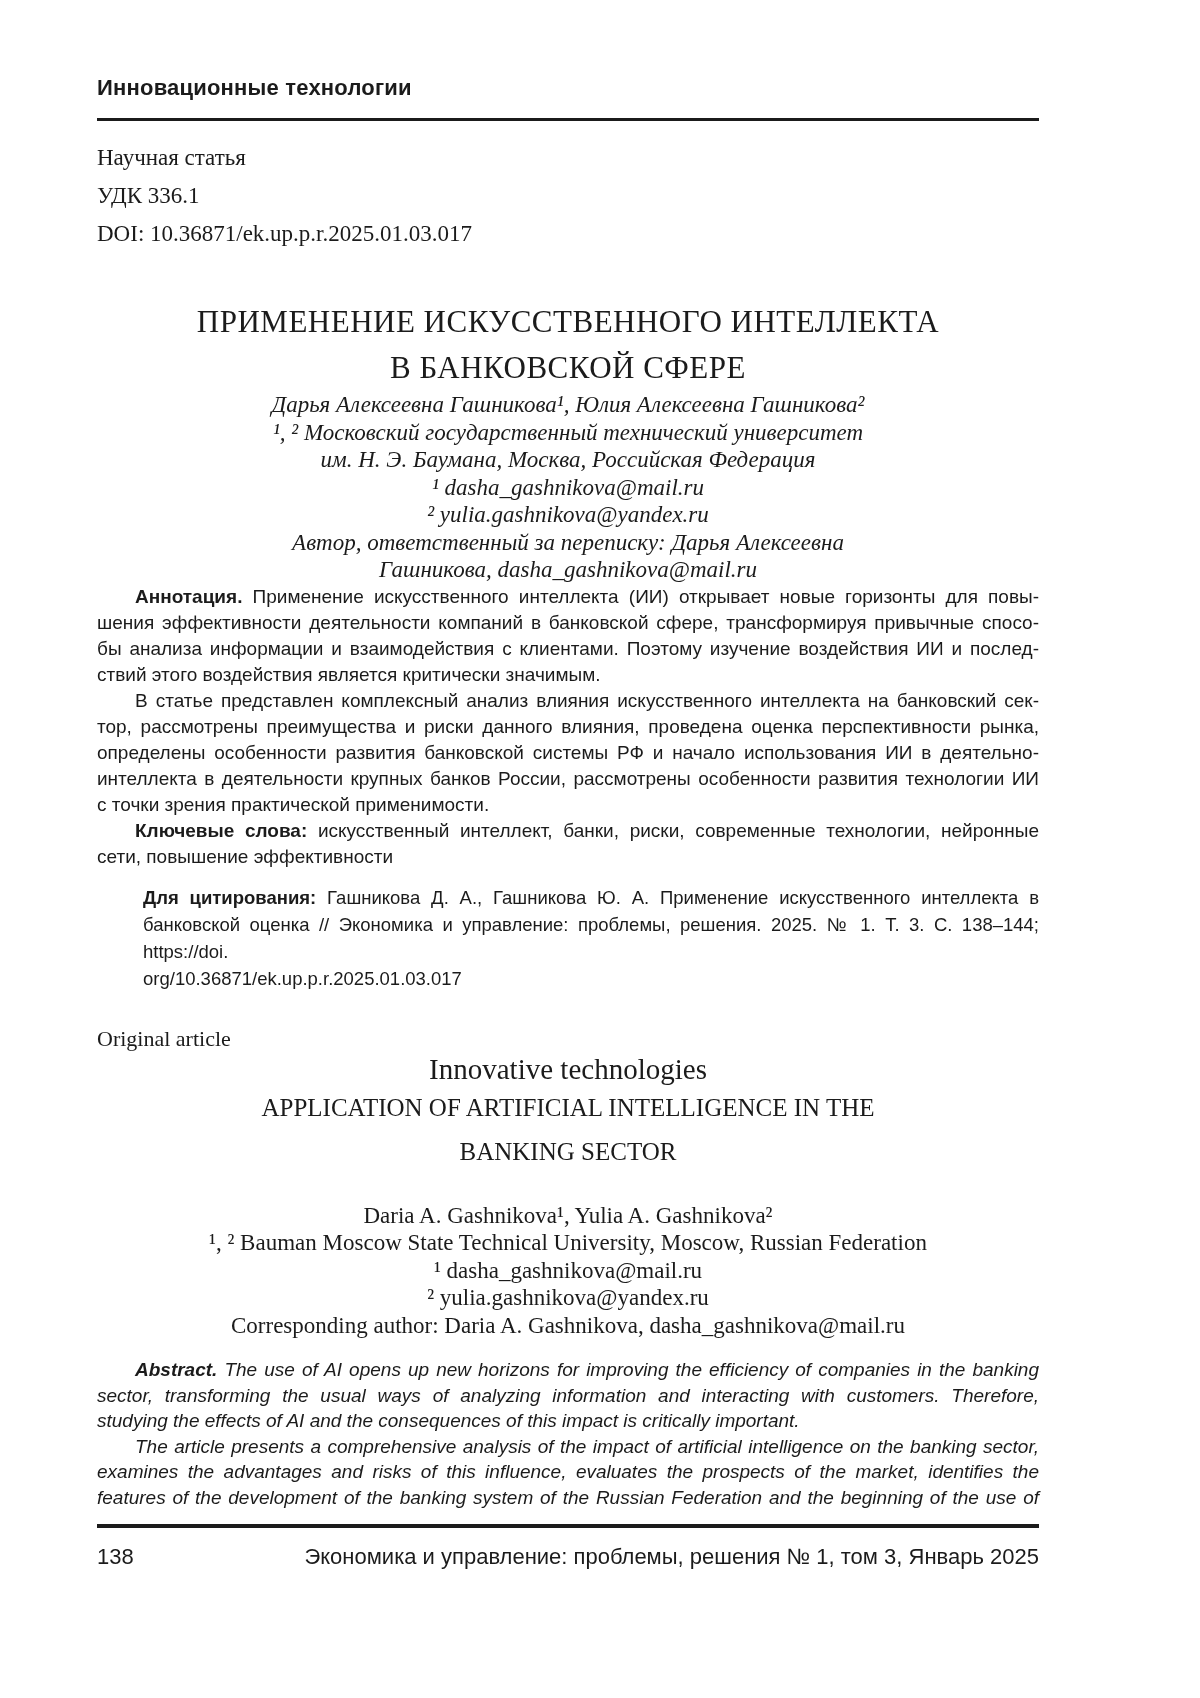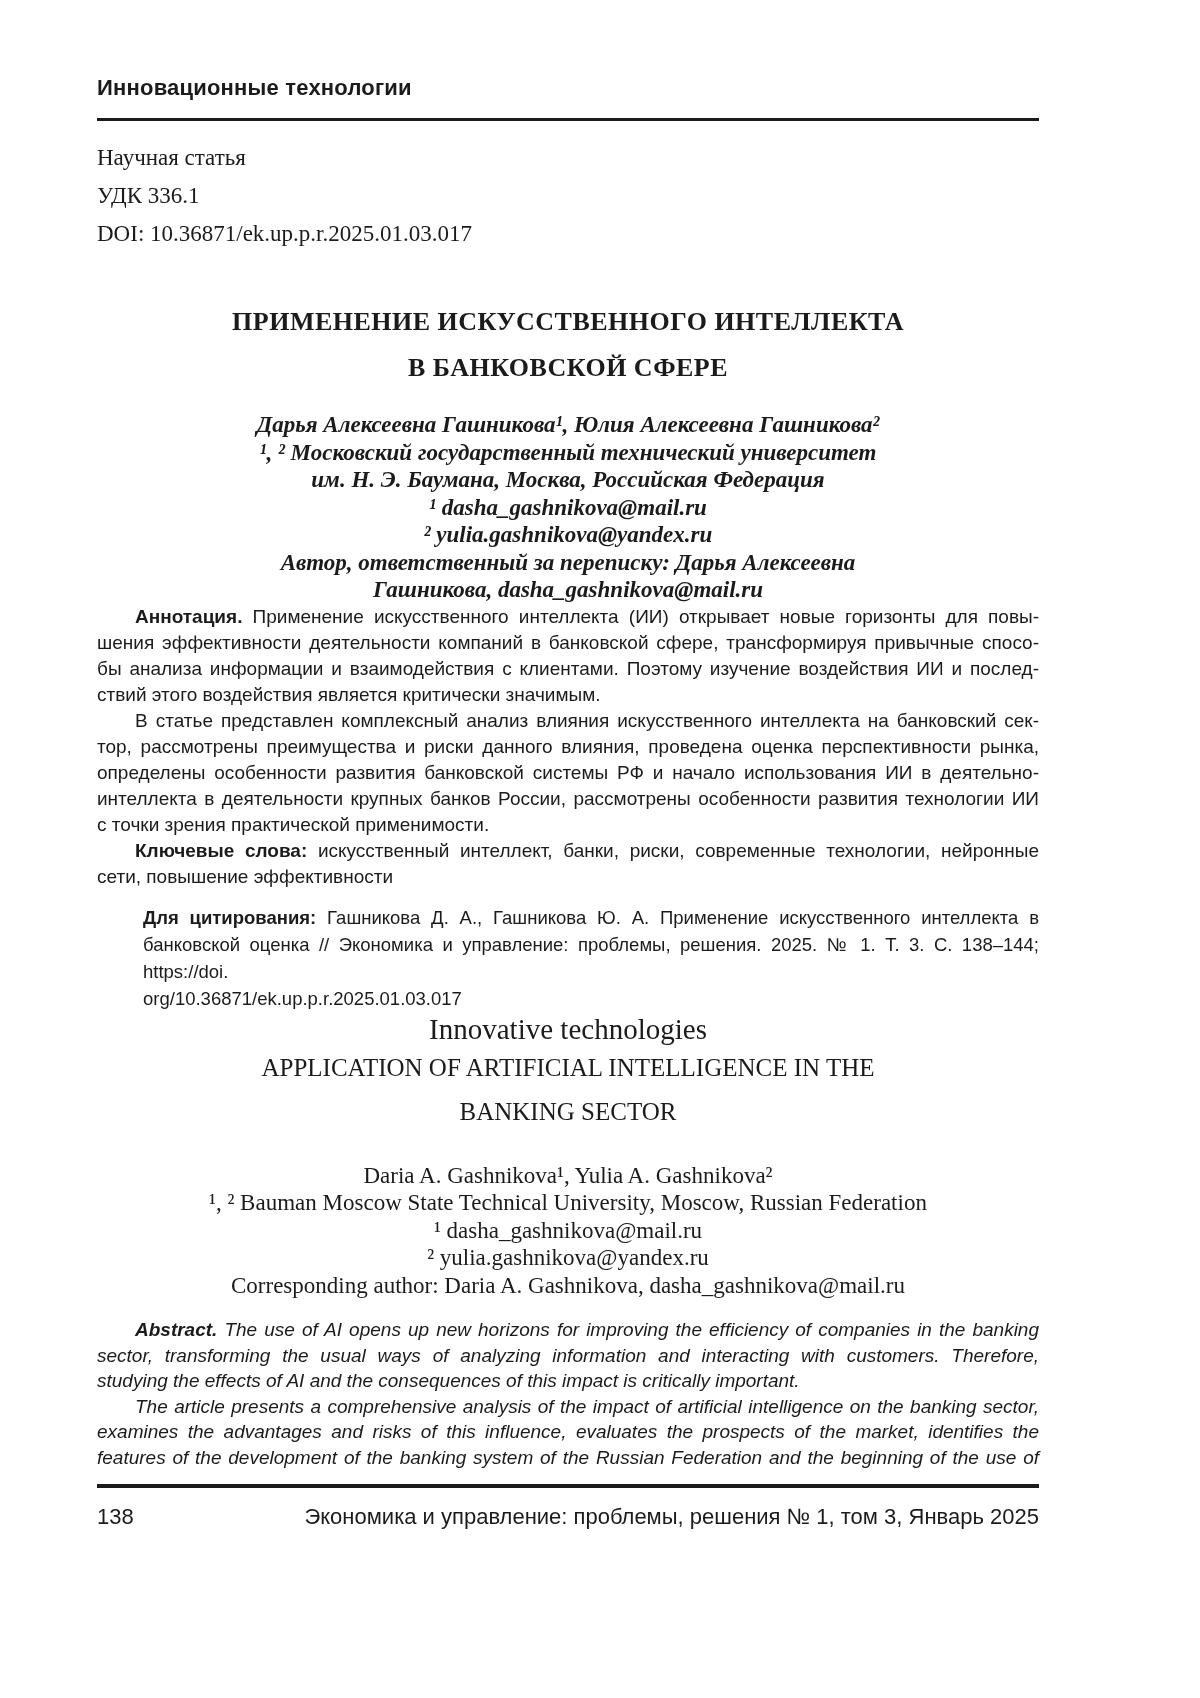--- a/index.html
+++ b/index.html
@@ -30,31 +30,31 @@
   .meta {
     margin-top: 18px;
     font-family: "Liberation Serif", serif;
     font-size: 23px;
     line-height: 38px;
   }
   .title-ru {
     margin-top: 46px;
     text-align: center;
     font-family: "Liberation Serif", serif;
-    font-weight: bold;
-    font-size: 26px;
+    font-weight: normal;
+    font-size: 31px;
     line-height: 46px;
     letter-spacing: 0.5px;
   }
   .authors-ru {
-    margin-top: 20px;
+    margin-top: 0;
     text-align: center;
     font-family: "Liberation Serif", serif;
     font-style: italic;
-    font-weight: bold;
+    font-weight: normal;
     font-size: 23px;
     line-height: 27.5px;
   }
   .abstract {
     font-size: 19px;
     line-height: 26px;
   }
   .keywords { margin-top: 0; font-size: 19px; line-height: 26px; }
   .citation {
     margin-top: 14px;
@@ -159,20 +159,21 @@
       <div class="jline indent"><span class="b">Ключевые слова:</span> <span>искусственный интеллект, банки, риски, современные технологии, нейронные</span></div>
       <div class="lline">сети, повышение эффективности</div>
     </div>
 
     <div class="citation">
       <div class="jline"><span class="b">Для цитирования:</span> <span class="i">Гашникова Д. А., Гашникова Ю. А.</span> <span>Применение искусственного интеллекта в</span></div>
       <div class="jline"><span>банковской оценка //</span> <span class="i">Экономика и управление: проблемы, решения</span><span>. 2025. № 1. Т. 3. С. 138–144; https://doi.</span></div>
       <div class="lline">org/10.36871/ek.up.p.r.2025.01.03.017</div>
     </div>
 
+    <div class="original-article">Original article</div>
 
     <div class="en-section-title">Innovative technologies</div>
 
     <div class="en-title">
       <div>APPLICATION OF ARTIFICIAL INTELLIGENCE IN THE</div>
       <div>BANKING SECTOR</div>
     </div>
 
     <div class="en-authors">
       <div>Daria A. Gashnikova¹, Yulia A. Gashnikova²</div>

